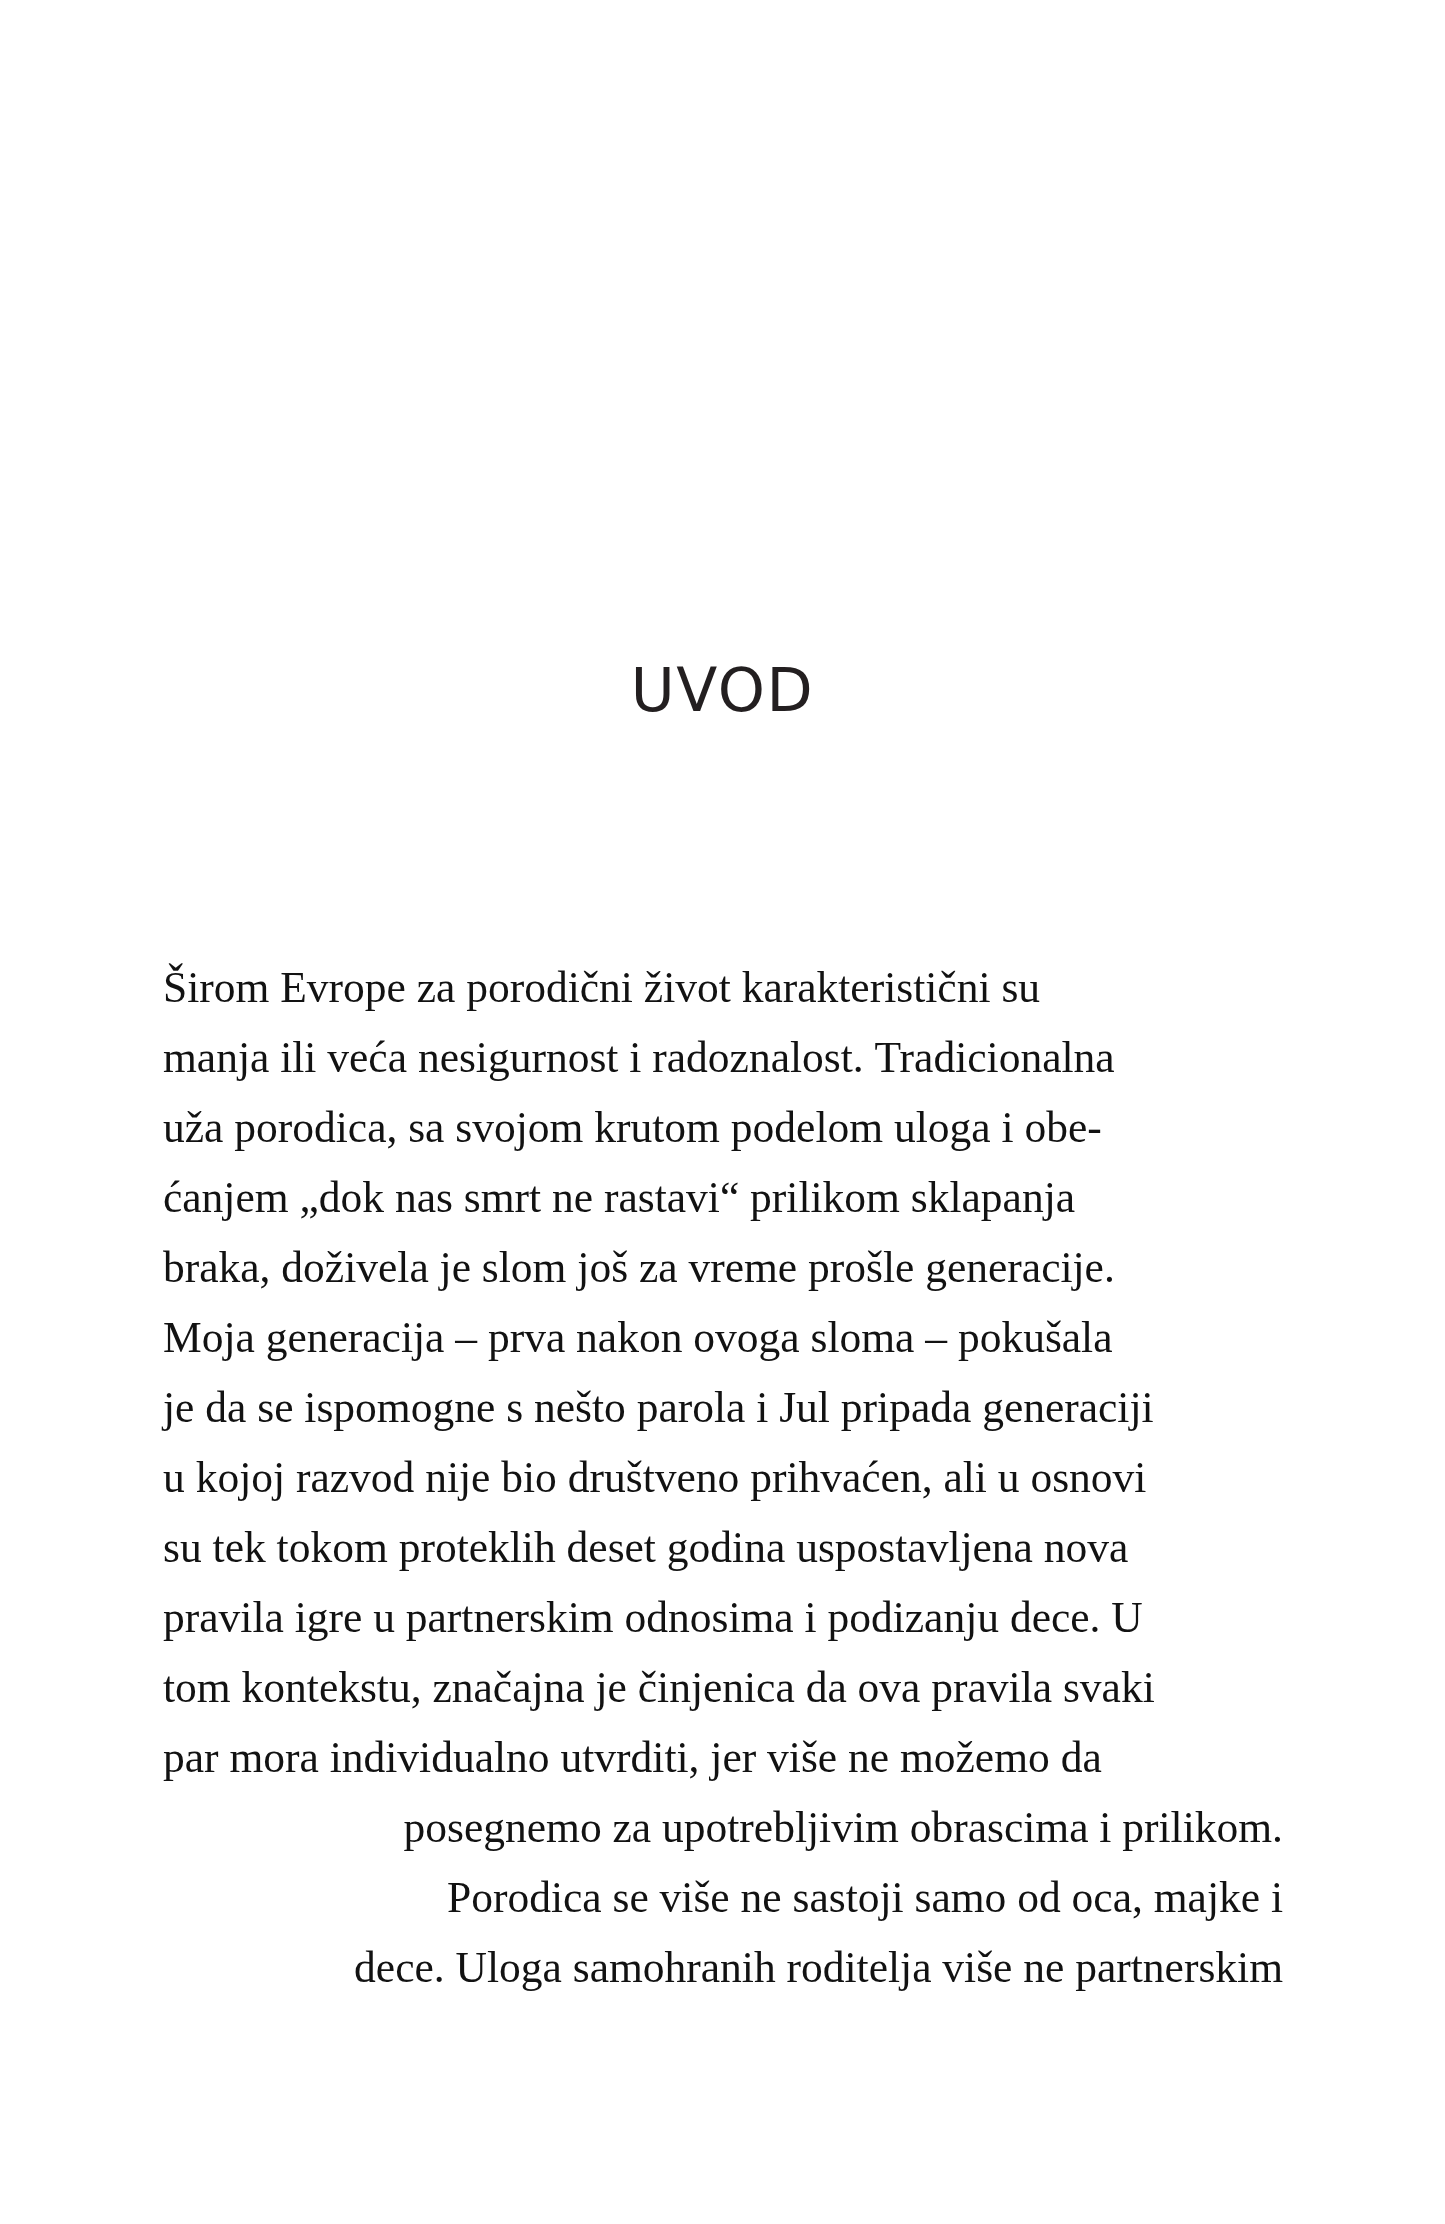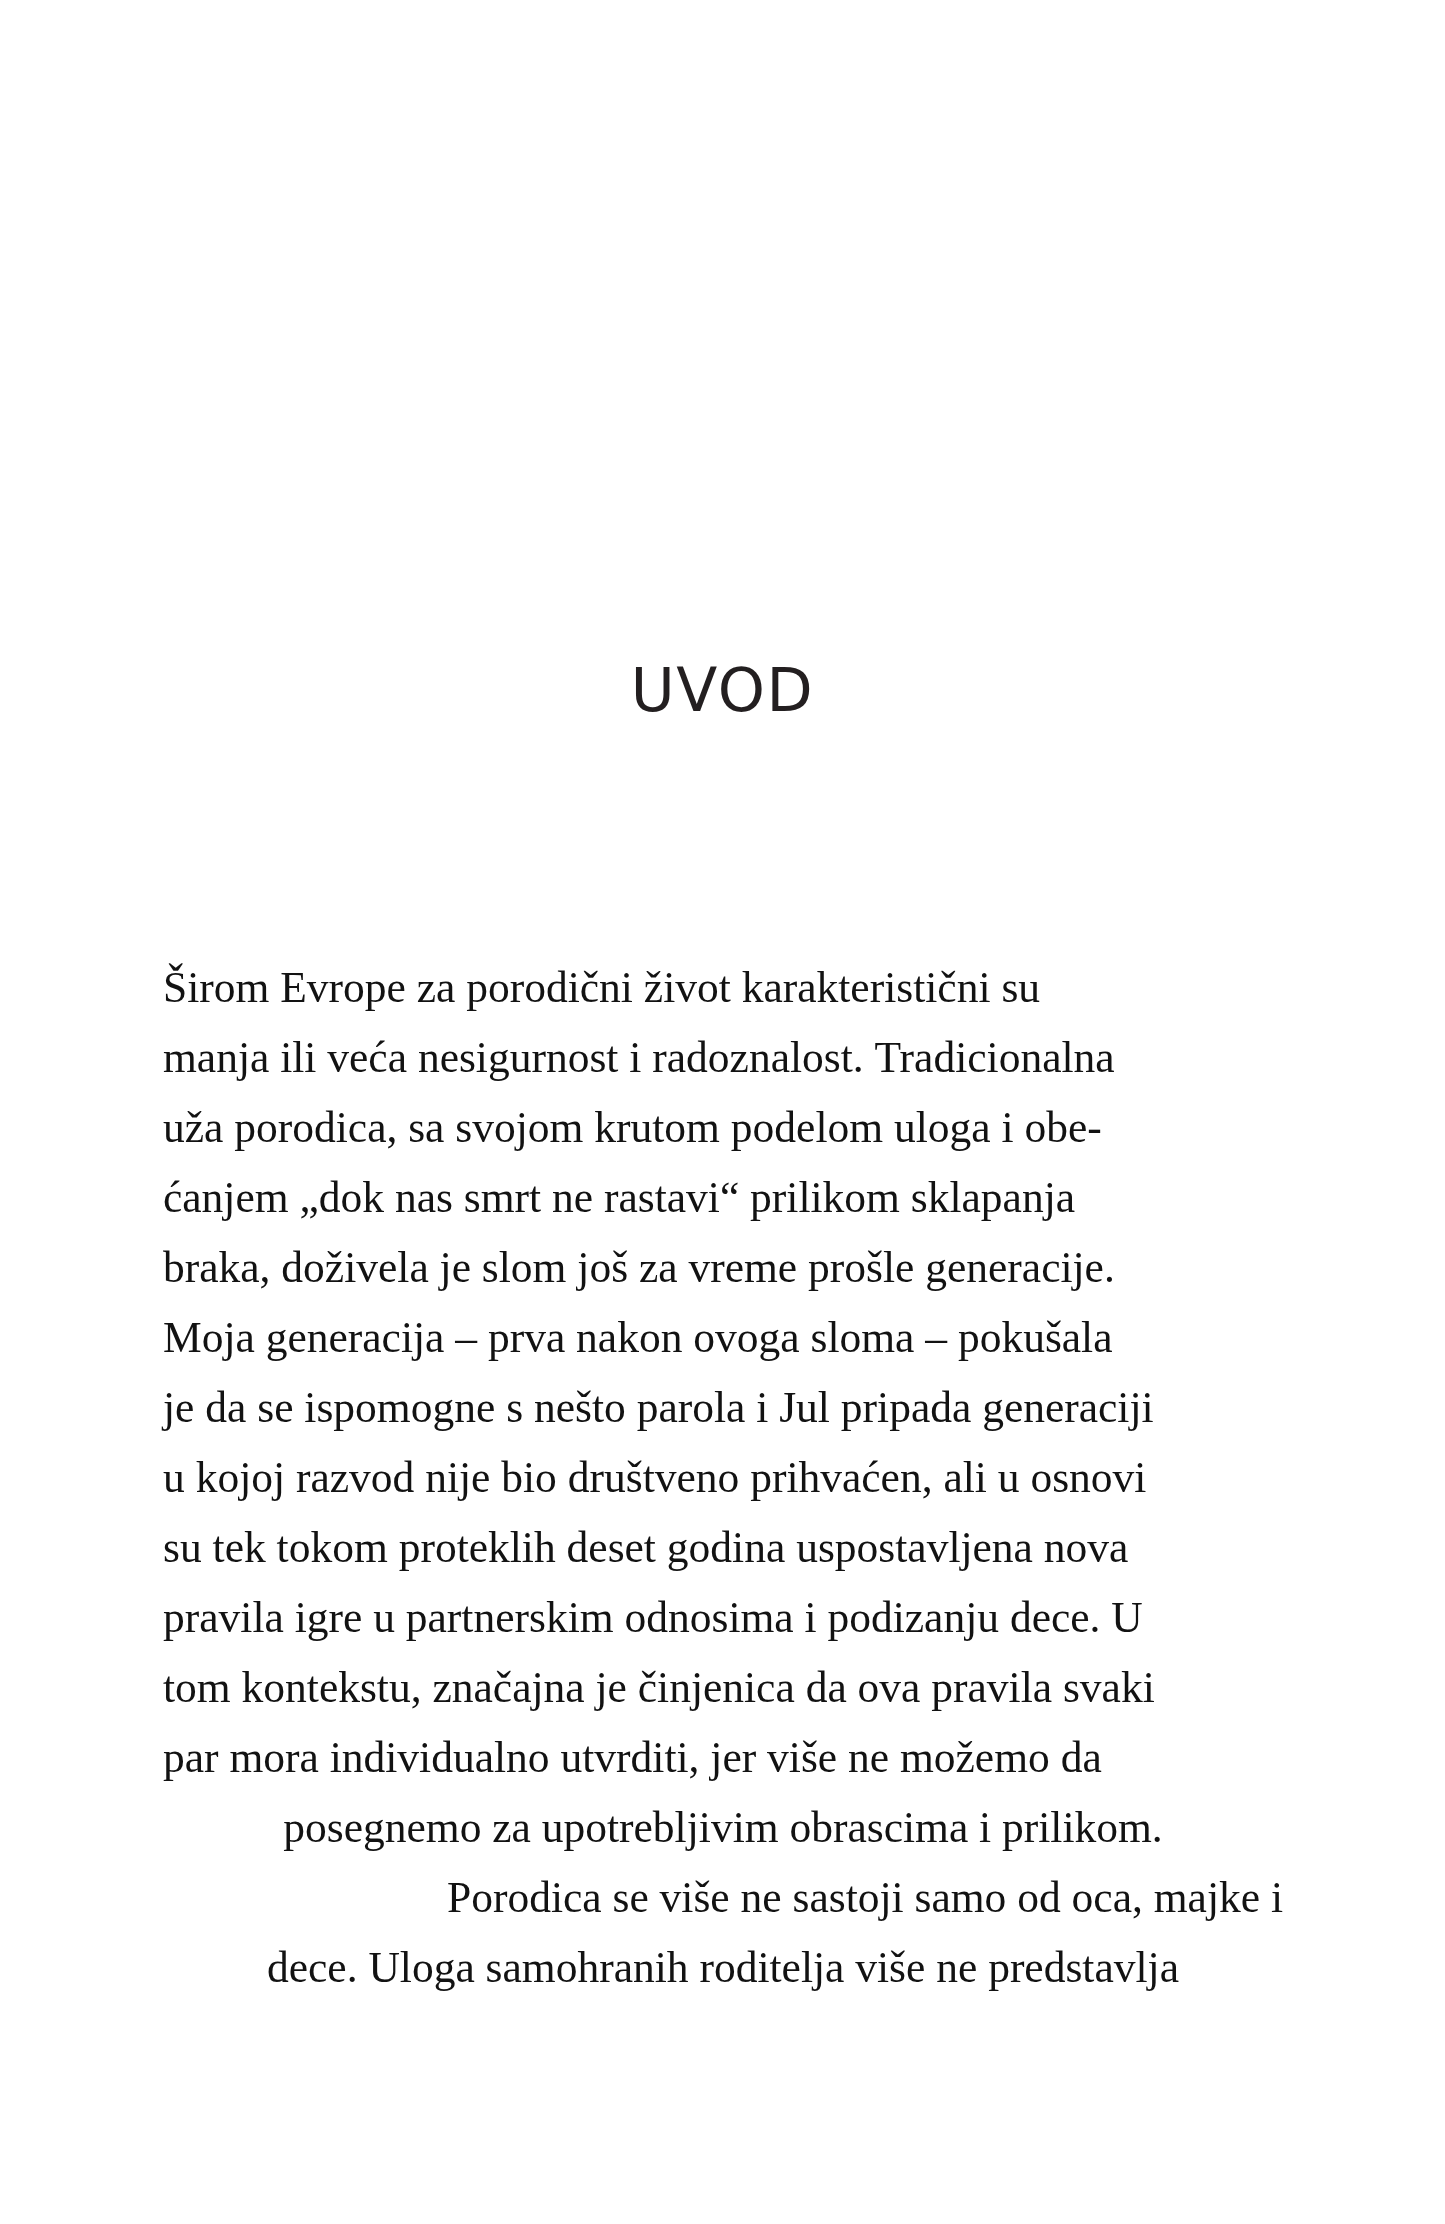--- a/index.html
+++ b/index.html
@@ -42,21 +42,21 @@
     left: 163px;
     top: 952px;
     width: 1120px;
   }
 
   .para {
     margin: 0;
     font-size: 43.5px;
     line-height: 70px;
     color: #121212;
-    text-align: center;
+    text-align: right;
     white-space: nowrap;
   }
 
   
   .line {
     display: block;
     white-space: nowrap;
   }
 
   .line.justify {
@@ -119,18 +119,18 @@
         <span>posegnemo za upotrebljivim obrascima i prilikom.</span>
       </span>
     </p>
 
     <p class="para">
       <span class="line justify">
         <span class="indent"></span>
         <span><span>Porodica</span><span class="gap" style="display: inline-block; width: 10.875px;"> </span><span>se</span><span class="gap" style="display: inline-block; width: 10.875px;"> </span><span>više</span><span class="gap" style="display: inline-block; width: 10.875px;"> </span><span>ne</span><span class="gap" style="display: inline-block; width: 10.875px;"> </span><span>sastoji</span><span class="gap" style="display: inline-block; width: 10.875px;"> </span><span>samo</span><span class="gap" style="display: inline-block; width: 10.875px;"> </span><span>od</span><span class="gap" style="display: inline-block; width: 10.875px;"> </span><span>oca,</span><span class="gap" style="display: inline-block; width: 10.875px;"> </span><span>majke</span><span class="gap" style="display: inline-block; width: 10.875px;"> </span><span>i</span></span>
       </span>
       <span class="line">
-        <span>dece. Uloga samohranih roditelja više ne predstavlja</span>
+        <span>dece. Uloga samohranih roditelja više ne partnerskim</span>
       </span>
     </p>
 
   </div>
 </div>
 
 </body></html>

